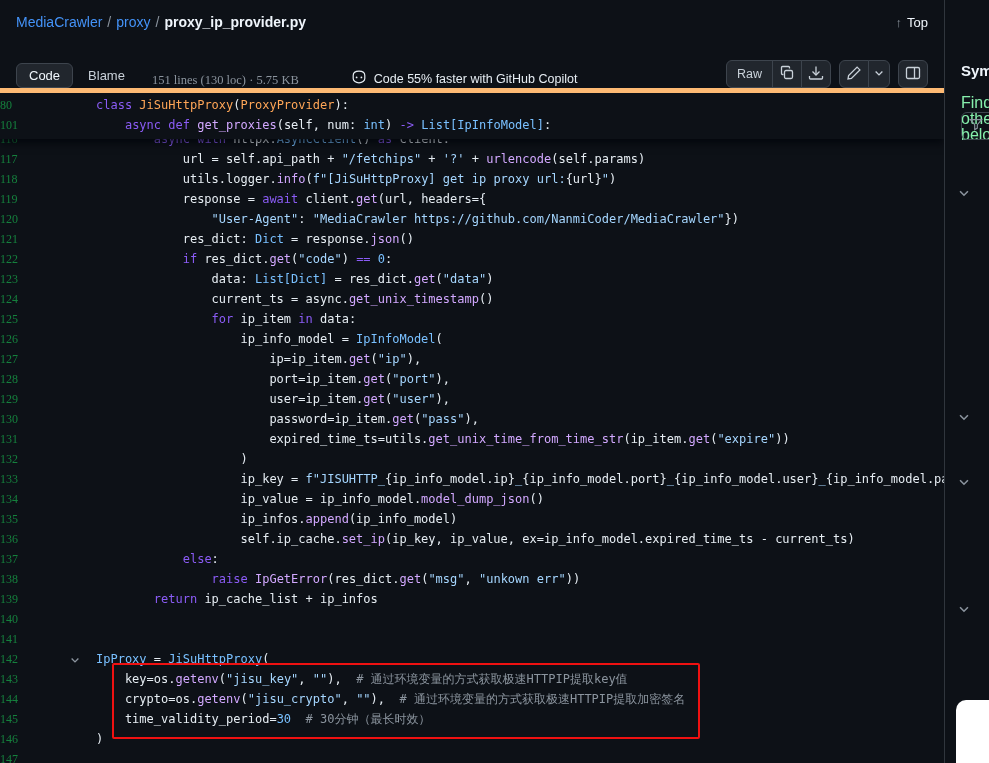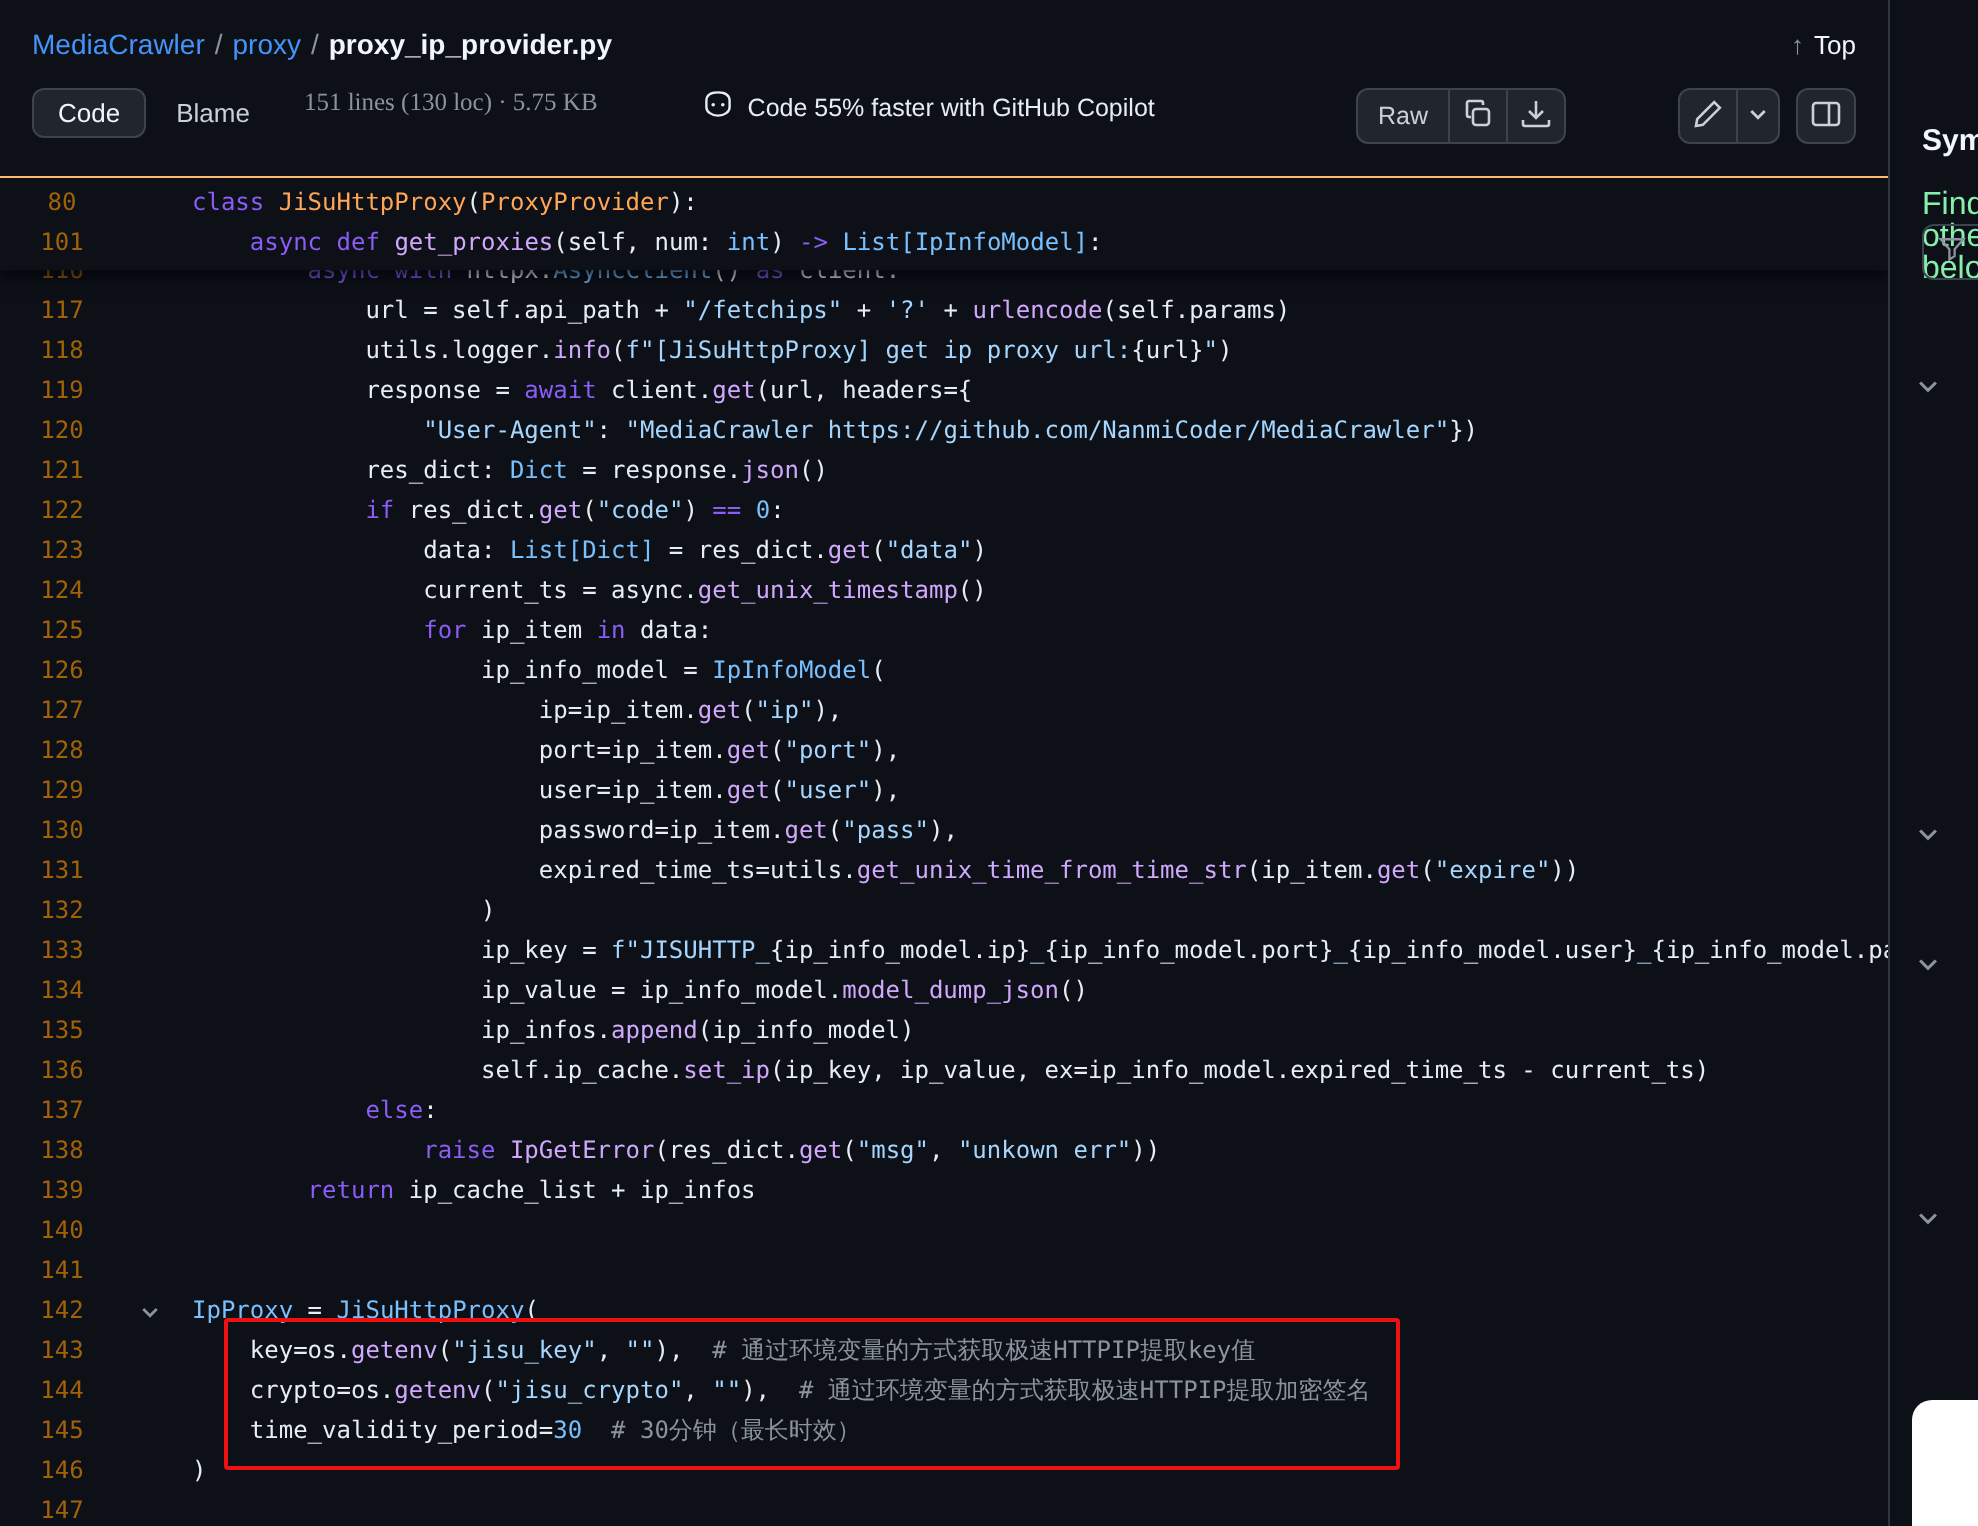--- a/index.html
+++ b/index.html
@@ -8,45 +8,45 @@
   
   .main{width:945px;flex:none;display:flex;flex-direction:column;border-right:1px solid #30363d;box-sizing:border-box;}
   .header{height:44px;flex:none;display:flex;align-items:center;justify-content:space-between;padding:0 16px;}
   .breadcrumb{font-size:14px;color:#8b949e;white-space:nowrap;}
   .breadcrumb a{color:#4493f8;text-decoration:none;cursor:pointer;}
   .breadcrumb .sep{margin:0 5px;color:#8b949e;}
   .breadcrumb .file{color:#f0f6fc;font-weight:700;}
   .top-btn{display:flex;align-items:center;gap:5px;font-size:13px;color:#f0f6fc;cursor:pointer;}
   .top-btn .up{color:#8b949e;}
   
-  .toolbar{height:44px;flex:none;display:flex;align-items:flex-start;padding:0 16px;border-bottom:1px solid #fdba74;}
+  .toolbar{height:44px;flex:none;display:flex;align-items:flex-end;padding:0 16px;border-bottom:5px solid #fdba74;}
   .seg{display:flex;align-items:center;gap:2px;}
   .tab{font-family:inherit;font-size:13px;padding:4px 12px;background:transparent;border:1px solid transparent;
        color:#c9d1d9;border-radius:6px;cursor:pointer;}
   .tab.active{background:#21262d;border-color:#3d444d;color:#f0f6fc;}
   .meta{margin-left:14px;font-size:12.5px;color:#8b949e;white-space:nowrap;font-family:Liberation Serif, serif;}
   .copilot{display:flex;align-items:center;gap:7px;margin-left:52px;font-size:12.5px;color:#e6edf3;cursor:pointer;white-space:nowrap;}
   .right{margin-left:auto;display:flex;align-items:center;gap:8px;}
-  .grp{display:flex;margin-left:48px;}
+  .grp{display:flex;}
   .btn{height:28px;box-sizing:border-box;display:flex;align-items:center;justify-content:center;background:#21262d;
        border:1px solid #3d444d;color:#c9d1d9;font-size:12.5px;font-family:inherit;padding:0 10px;cursor:pointer;}
   .grp .btn{border-radius:0;margin-left:-1px;}
   .grp .btn:first-child{border-radius:6px 0 0 6px;margin-left:0;}
   .grp .btn:last-child{border-radius:0 6px 6px 0;}
   .btn.icon{width:30px;padding:0;}
   .btn.narrow{width:22px;}
   .btn.single{border-radius:6px;width:30px;padding:0;}
   
   .code-area{position:relative;flex:1;overflow:hidden;
              font-family:"DejaVu Sans Mono","Liberation Mono",monospace;font-size:12px;line-height:20px;}
   .lines{position:absolute;top:36px;left:0;right:0;z-index:1;}
   .sticky{position:absolute;top:0;left:0;right:0;height:44px;background:#0d1117;z-index:3;padding-top:2px;
           box-shadow:0 4px 8px rgba(1,4,9,.75);}
   .row{display:flex;height:20px;white-space:pre;}
-  .ln{flex:none;width:62px;text-align:center;color:#a16207;cursor:pointer;}
+  .ln{flex:none;width:62px;text-align:left;color:#15803d;cursor:pointer;font-family:Liberation Serif, serif;}
   .gap{flex:none;width:34px;position:relative;}
   .fold{position:absolute;left:7px;top:3px;width:12px;height:12px;cursor:pointer;color:#8b949e;}
   .code{flex:none;white-space:pre;}
   .tk-kw{color:#8b5cf6;} .tk-str{color:#a5d6ff;} .tk-fn{color:#d2a8ff;} .tk-c{color:#79c0ff;}
   .tk-or{color:#ffa657;} .tk-cm{color:#8b949e;} .tk-pl{color:#e6edf3;}
   .red-box{position:absolute;left:112px;top:570px;width:584px;height:72px;border:2px solid #ef1111;
            border-radius:2px;z-index:2;pointer-events:none;}
   
   .sidebar{flex:1;position:relative;overflow:hidden;background:#0d1117;}
   .sb-title{padding:14px 0 0 16px;font-size:15px;font-weight:700;color:#f0f6fc;white-space:nowrap;margin-top:48px;}

